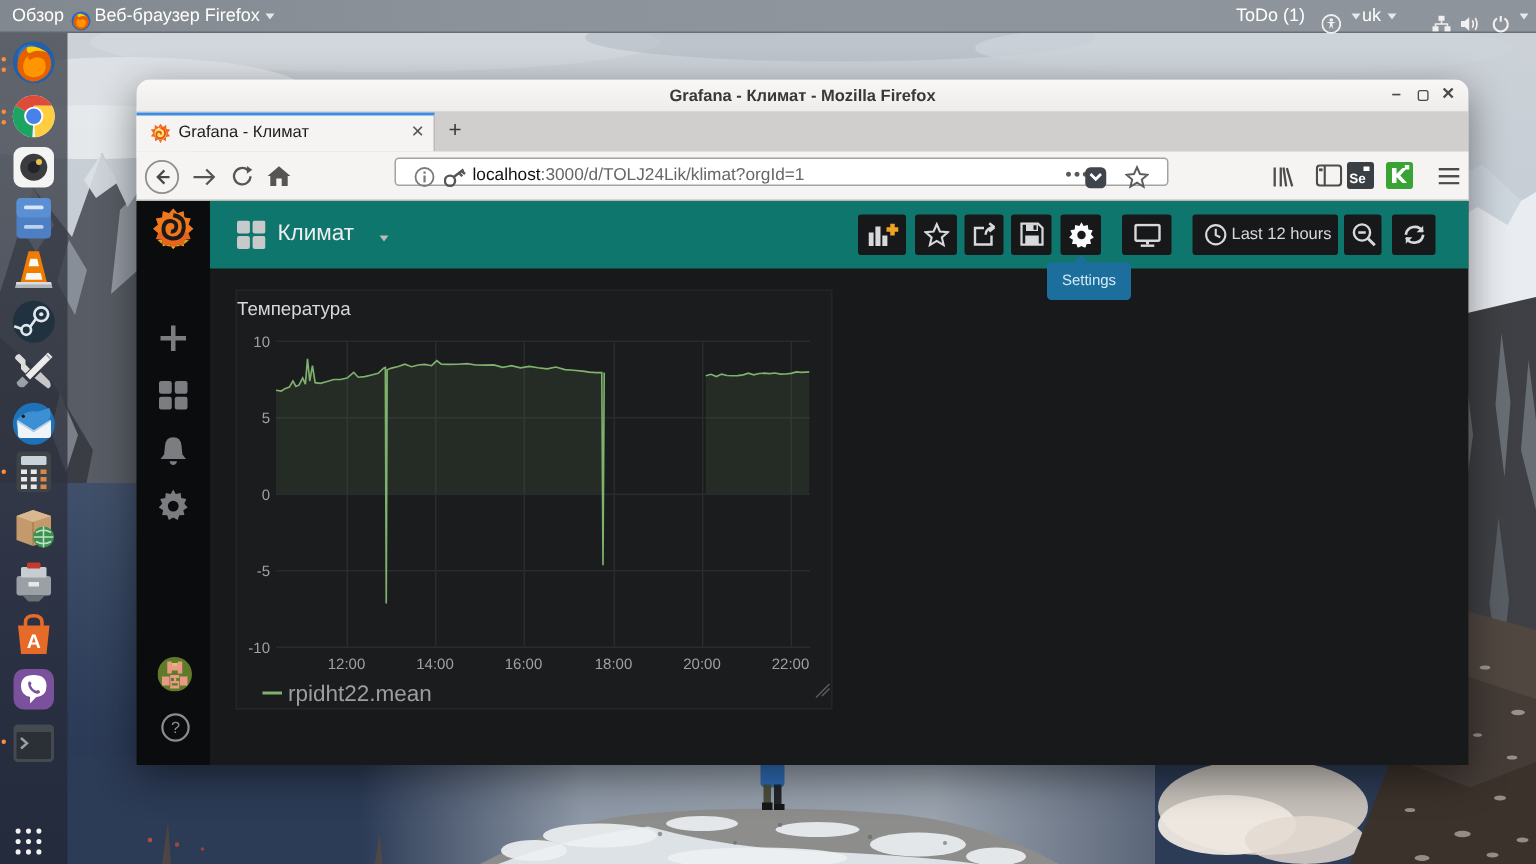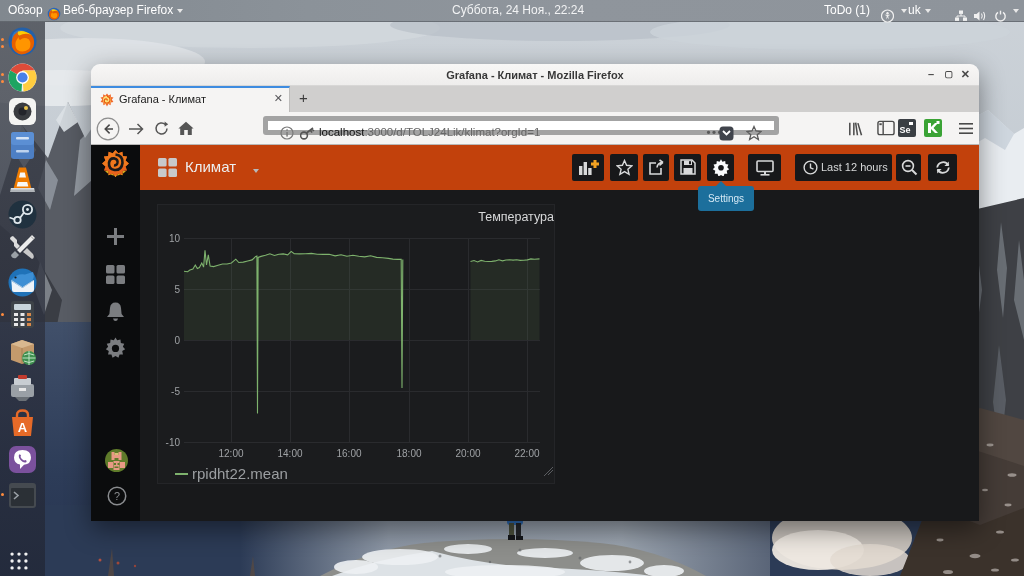--- a/index.html
+++ b/index.html
@@ -8,42 +8,42 @@
 #wall{position:absolute;left:0;top:0;width:1024px;height:576px;}
 
 #topbar{position:absolute;left:0;top:0;width:1024px;height:22px;border-bottom:1px solid rgba(40,44,50,.35);background:linear-gradient(90deg,#81888f 0%,#8b9299 30%,#8f959c 55%,#8e949b 100%);color:#fff;font-size:12px;}
 #topbar .it{position:absolute;top:0;height:22px;line-height:21px;white-space:nowrap;}
 .caret{display:inline-block;width:0;height:0;border-left:3.5px solid transparent;border-right:3.5px solid transparent;border-top:4px solid #e8e8e8;vertical-align:middle;margin-left:4px;}
 
 #dock{position:absolute;left:0;top:22px;width:45px;height:554px;background:linear-gradient(180deg,rgba(62,66,74,.78),rgba(44,48,62,.8) 60%,rgba(34,40,56,.85));}
 .dicon{position:absolute;left:7px;width:31px;height:31px;}
 .ddot{position:absolute;left:1px;width:3px;height:3px;border-radius:50%;background:#ff8b3d;}
 
-#win{position:absolute;left:91px;top:64px;width:888px;height:457px;border-radius:9px 9px 0 0;box-shadow:0 8px 26px rgba(0,0,0,.45);}
+#win{position:absolute;left:91px;top:53px;width:888px;height:457px;border-radius:9px 9px 0 0;box-shadow:0 8px 26px rgba(0,0,0,.45);}
 #titlebar{position:absolute;left:0;top:0;width:100%;height:22px;background:linear-gradient(#f8f7f6,#eeedec);border-radius:9px 9px 0 0;border-bottom:1px solid #d8d7d6;}
 #titlebar .t{width:100%;text-align:center;font-size:11px;font-weight:bold;color:#383838;line-height:22px;}
 .wbtn{position:absolute;top:0;height:22px;line-height:21px;font-size:11px;color:#4a4a4a;font-weight:bold;}
 #tabbar{position:absolute;left:0;top:22px;width:100%;height:26px;background:#d0cfce;}
 #tab1{position:absolute;left:0;top:0;width:199px;height:26px;background:#f5f4f3;border-top:2px solid #3e8ce0;border-right:1px solid #bdbcbb;font-size:11px;color:#1c1c1c;}
 #tab1 .lbl{position:absolute;left:28px;top:5px;}
 #tab1 .cls{position:absolute;right:6px;top:4px;color:#57565a;font-size:11px;}
 #newtab{position:absolute;left:208px;top:3px;font-size:15px;color:#3c3c3c;}
 #ffbar{position:absolute;left:0;top:48px;width:100%;height:33px;background:#f5f4f3;border-bottom:1px solid #b9b8b7;}
 .fficon{position:absolute;}
-#urlbox{position:absolute;left:172px;top:4px;width:516px;height:19px;background:#fff;border:5px solid #a3a3a3;border-radius:3px;font-size:11.5px;line-height:23px;color:#1d1d1d;}
+#urlbox{position:absolute;left:172px;top:4px;width:516px;height:19px;background:#fff;border:1px solid #a3a3a3;border-radius:3px;font-size:11.5px;line-height:23px;color:#1d1d1d;}
 
 #content{position:absolute;left:0;top:81px;width:888px;height:376px;background:#18191b;overflow:hidden;}
 #gside{position:absolute;left:0;top:0;width:49px;height:376px;background:#0b0c0d;}
 .gsicon{position:absolute;left:13px;width:23px;height:23px;}
-#gnav{position:absolute;left:49px;top:0;width:839px;height:45px;background:#c2410c;}
+#gnav{position:absolute;left:49px;top:0;width:839px;height:45px;background:#0f766e;}
 .gbtn{position:absolute;top:9px;height:27px;background:#17181a;border-radius:2px;white-space:nowrap;}
 #tooltip{position:absolute;left:607px;top:41px;width:56px;height:25px;background:#1c6f9c;border-radius:3px;color:#d5e9f5;font-size:10px;text-align:center;line-height:25px;}
 #tooltip:before{content:"";position:absolute;left:18px;top:-5px;border-left:5px solid transparent;border-right:5px solid transparent;border-bottom:5px solid #1c6f9c;}
 #panel{position:absolute;left:66px;top:59px;width:398px;height:280px;background:#1b1c1e;border:1px solid #242528;}
-#ptitle{position:absolute;left:0;top:5px;width:100%;text-align:right;font-size:12.5px;color:#d8d9da;}
+#ptitle{position:absolute;left:0;top:5px;width:100%;text-align:left;font-size:12.5px;color:#d8d9da;}
 #legend{position:absolute;left:17px;top:260px;font-size:15px;color:#9b9ea1;}
 #legend .dash{display:inline-block;width:13px;height:2px;background:#7eb26d;vertical-align:middle;margin-right:4px;margin-top:-2px;}
 </style>
 </head>
 <body>
 <div id="stage">
 <svg id="wall" viewBox="0 0 1024 576" preserveAspectRatio="none">
 <defs>
 <linearGradient id="sky" x1="0" y1="0" x2="0" y2="1">
  <stop offset="0" stop-color="#ccd2d8"></stop>
@@ -135,21 +135,20 @@
 <div id="topbar">
   <div class="it" style="left:8px;">Обзор</div>
   <svg class="it" style="left:47px;top:3px;" width="14" height="14" viewBox="0 0 14 14">
         <circle cx="7" cy="7" r="6.3" fill="#2a65b8"></circle>
         <circle cx="6" cy="5.5" r="3.6" fill="#4a8ad4"></circle>
         <path d="M2.2,9.5 Q1.2,5 4.8,2.6 Q4.4,4 5.6,4.5 Q8.2,2.2 11,4.2 Q13,6.5 11.8,9.5 Q10,12.8 6.5,12.7 Q3.6,12.2 2.2,9.5 Z" fill="#e66000"></path>
         <path d="M4.8,2.6 Q7.5,1.4 11,4.2 Q8.2,3 5.6,4.5 Q4.4,4 4.8,2.6 Z" fill="#ffcb00"></path>
         <path d="M4.2,9.8 Q3.4,6.6 5.6,5.2 Q5.2,6.2 6.2,6.6 Q8,5.2 10,6.6 Q11,8.6 9.6,10.4 Q7,12.4 4.2,9.8 Z" fill="#ff9500"></path>
       </svg>
   <div class="it" style="left:63px;text-align:center;">Веб-браузер Firefox<span class="caret"></span></div>
-  <div class="it" style="left:452px;color:#f2f3f4;">Суббота, 24 Ноя., 22:24</div>
   <div class="it" style="left:824px;">ToDo (1)</div>
   <svg class="it" style="left:881px;top:5px;" width="13" height="13" viewBox="0 0 13 13">
         <circle cx="6.5" cy="6.5" r="6" fill="none" stroke="#f0f0f0" stroke-width="1.2"></circle>
         <circle cx="6.5" cy="3.8" r="1.2" fill="#f0f0f0"></circle>
         <path d="M3.4,5.2 L9.6,5.2 L7.2,6.4 L7.9,10 L6.5,7.8 L5.1,10 L5.8,6.4 Z" fill="#f0f0f0"></path>
       </svg>
   <div class="it" style="left:897px;"><span class="caret"></span></div>
   <div class="it" style="left:880px;font-weight:normal;margin-left:28px;">uk<span class="caret"></span></div>
   <svg class="it" style="left:954px;top:5px;" width="14" height="13" viewBox="0 0 14 13">
         <rect x="5" y="1" width="4" height="3.4" fill="#f0f0f0"></rect>

